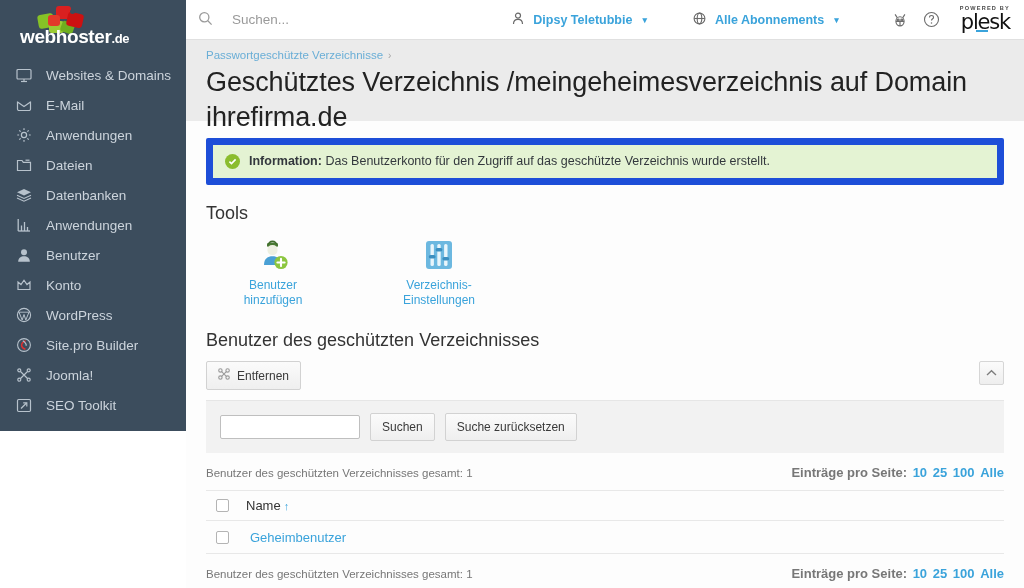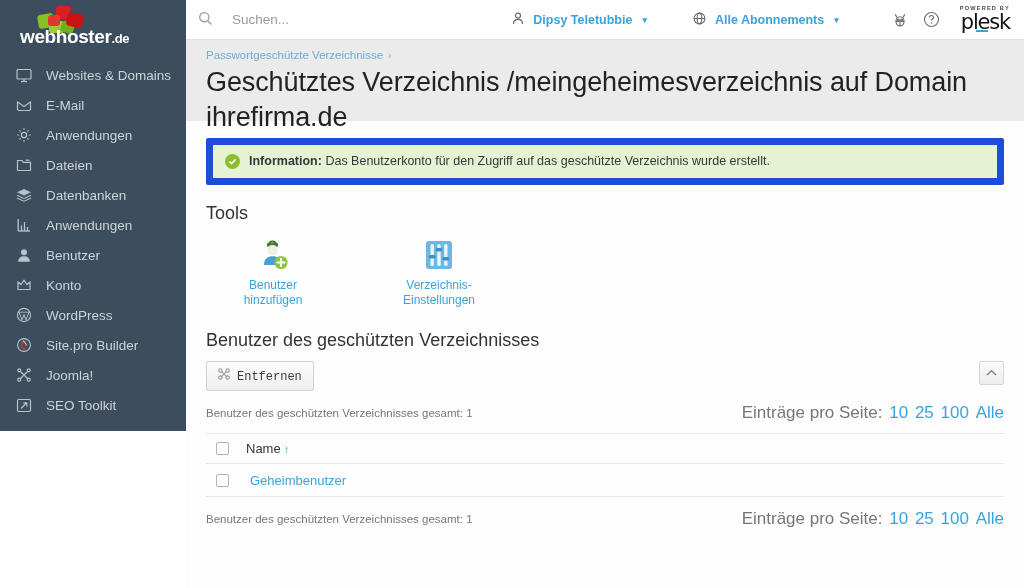--- a/index.html
+++ b/index.html
@@ -167,21 +167,21 @@
 
   .toolbar-row { display: flex; align-items: flex-start; }
   .btn {
     background: linear-gradient(#fbfbfb,#efefef);
     border: 1px solid #d2d2d2;
     border-radius: 2px;
     font-size: 12px; color: #3a3a3a;
     padding: 6px 11px;
     cursor: pointer;
     display: inline-flex; align-items:flex-end; gap: 7px;
-    font-family: Liberation Mono, monospace;
+    font-family: Liberation Sans, sans-serif;
   }
   .toolbar-spacer { flex: 1 1 auto; }
   .collapse-btn {
     background: linear-gradient(#fbfbfb,#eeeeee);
     border: 1px solid #d6d6d6; border-radius: 2px;
     width: 25px; height: 24px;
     display:flex; align-items:center; justify-content:center;
     cursor:pointer;
   }
 
@@ -201,21 +201,21 @@
     padding: 0 6px;
     font-family: "Liberation Sans", sans-serif;
   }
 
   .count-row {
     display: flex; align-items: center;
     padding: 12px 0 10px 0;
     font-size: 11.5px; color: #777;
   }
   .count-spacer { flex: 1 1 auto; }
-  .per-page { font-size: 17px; color: #777; }
+  .per-page { font-size: 13px; color: #777; font-weight: bold; }
   .per-page a { color: #3aa3db; text-decoration: none; cursor: pointer; margin-left: 2px;}
 
   table.list { width: 100%; border-collapse: collapse; }
   table.list th, table.list td {
     text-align: left;
     border-bottom: 1px solid #e8e8e8;
     padding: 7px 4px;
     font-weight: normal;
   }
   table.list th { border-top: 1px solid #e8e8e8; }
@@ -519,20 +519,29 @@
           <span>Entfernen</span>
         </button>
         <div class="toolbar-spacer"></div>
         <div class="collapse-btn">
           <svg width="11" height="8" viewBox="0 0 11 8" fill="none" stroke="#7d7d7d" stroke-width="1.3">
               <path d="M1 6 L5.5 1.7 L10 6"></path>
             </svg>
         </div>
       </div>
 
+      <div class="filter-panel">
+        <input class="filter-input" type="text" value="" style="">
+        <button class="btn">
+            <span>Suchen</span>
+          </button>
+        <button class="btn">
+            <span>Suche zurücksetzen</span>
+          </button>
+      </div>
 
       <div class="count-row">
         <span>Benutzer des geschützten Verzeichnisses gesamt: 1</span>
         <div class="count-spacer"></div>
         <span class="per-page">
           <span>Einträge pro Seite:</span>
           <a>10</a>
           <a>25</a>
           <a>100</a>
           <a>Alle</a>

